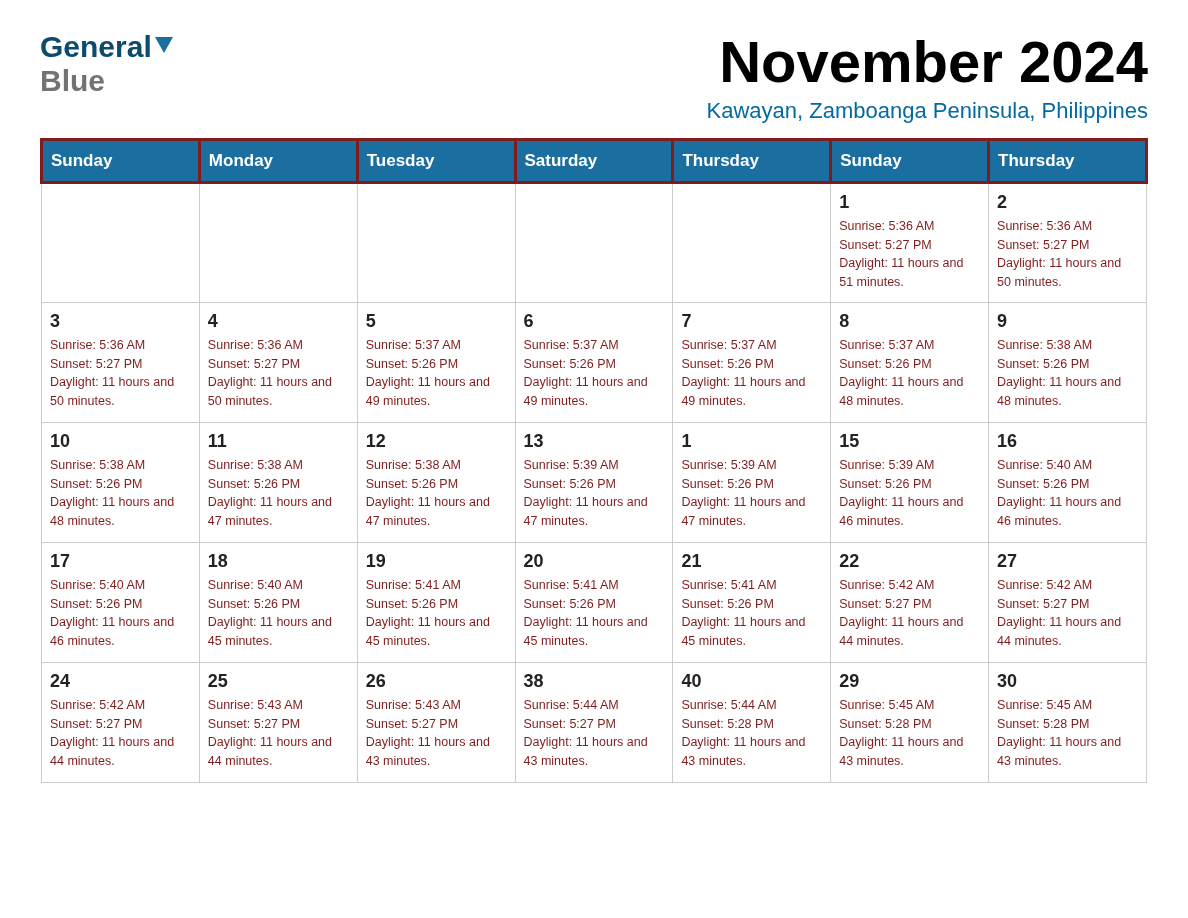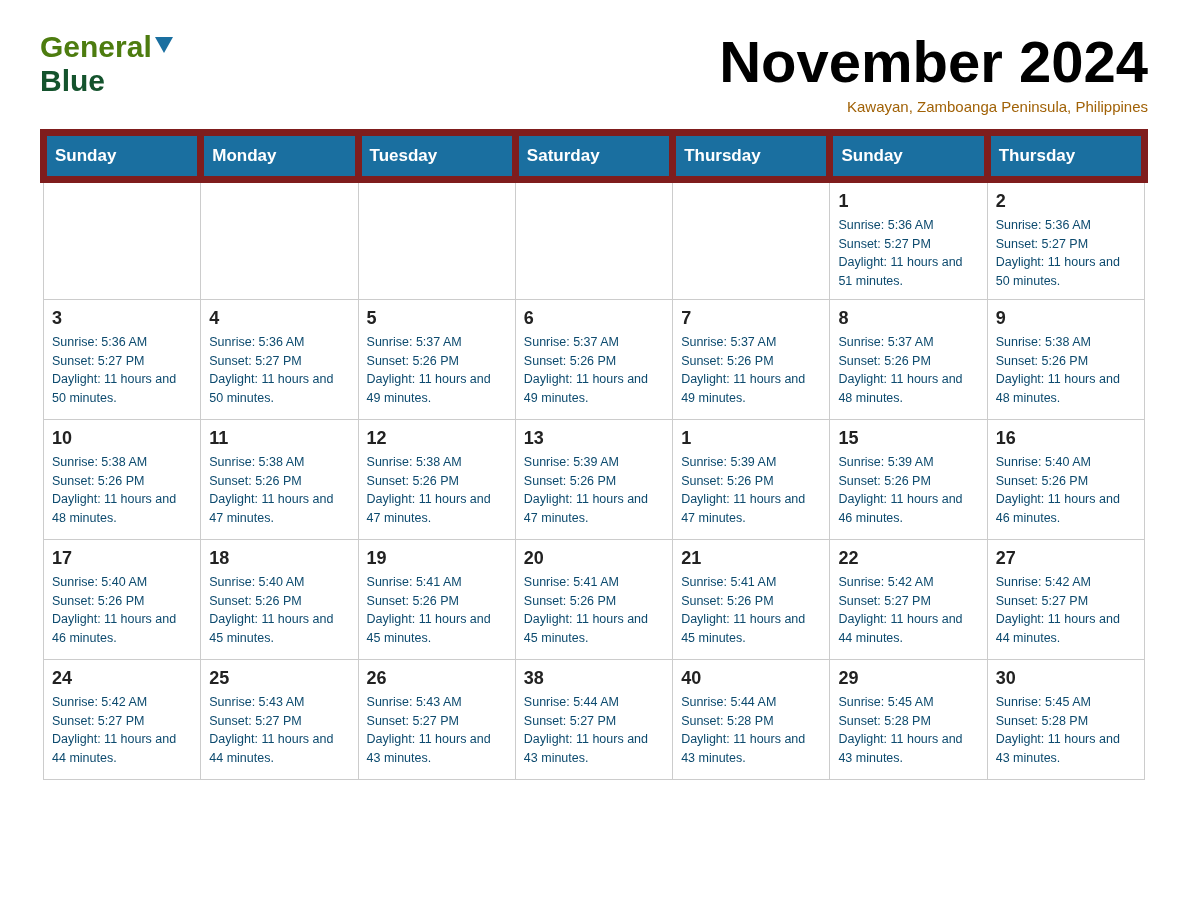--- a/index.html
+++ b/index.html
@@ -24,80 +24,80 @@
     .title-section {
       text-align: right;
     }
     .month-title {
       font-size: 58px;
       font-weight: bold;
       color: #000000;
       line-height: 1.1;
     }
     .subtitle {
-      font-size: 15px;
-      color: #a16207;
+      font-size: 22px;
+      color: #0369a1;
       margin-top: 4px;
       text-align: right;
     }
     .calendar {
       width: 100%;
       border-collapse: collapse;
       margin-top: 14px;
     }
     .calendar thead tr th {
       background-color: #1a6fa0;
       color: #fff;
       padding: 10px 8px;
       font-size: 17px;
       font-weight: bold;
       text-align: left;
-      border: 7px solid #7f1d1d;
+      border: 3px solid #7f1d1d;
     }
     .calendar tbody tr td {
       vertical-align: top;
       border: 1px solid #ccc;
       padding: 8px 8px;
       width: 14.28%;
       min-height: 110px;
       height: 120px;
     }
     .day-number {
       font-size: 18px;
       font-weight: bold;
       color: #222;
       margin-bottom: 4px;
     }
     .day-info {
       font-size: 12.5px;
-      color: #0c4a6e;
+      color: #7f1d1d;
       line-height: 1.5;
     }
     .empty-cell {
       background: #f9f9f9;
     }
     .calendar tbody tr:first-child td {
       background: #fff;
     }
   </style>
 </head>
 <body>
 
 <div class="header">
   <div class="logo">
     <div style="display:flex; align-items:center;">
-      <span style="font-size:30px; font-weight:bold; color:#4d7c0f;">General</span>
+      <span style="font-size:30px; font-weight:bold; color:#0c4a6e;">General</span>
       <span style="display:inline-block; margin-left:3px; margin-top:2px;">
         <svg width="18" height="18" viewBox="0 0 18 18">
           <polygon points="0,0 18,0 9,16" fill="#1a6fa0"></polygon>
         </svg>
       </span>
     </div>
     <div>
-      <span style="font-size:30px; font-weight:bold; color:#14532d;">Blue</span>
+      <span style="font-size:30px; font-weight:bold; color:#737373;">Blue</span>
     </div>
   </div>
   <div class="title-section">
     <div class="month-title">November 2024</div>
     <div class="subtitle">Kawayan, Zamboanga Peninsula, Philippines</div>
   </div>
 </div>
 
 <table class="calendar">
   <thead>

